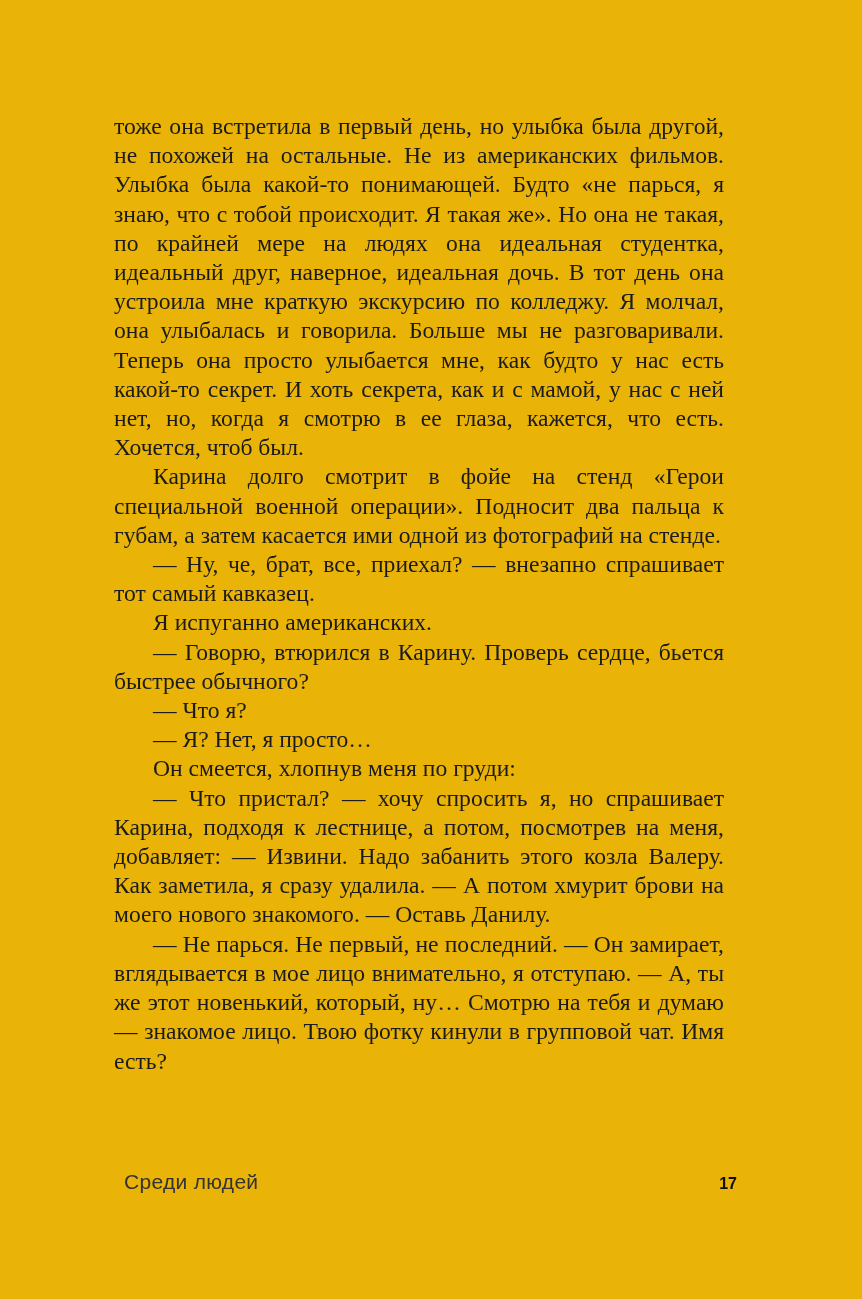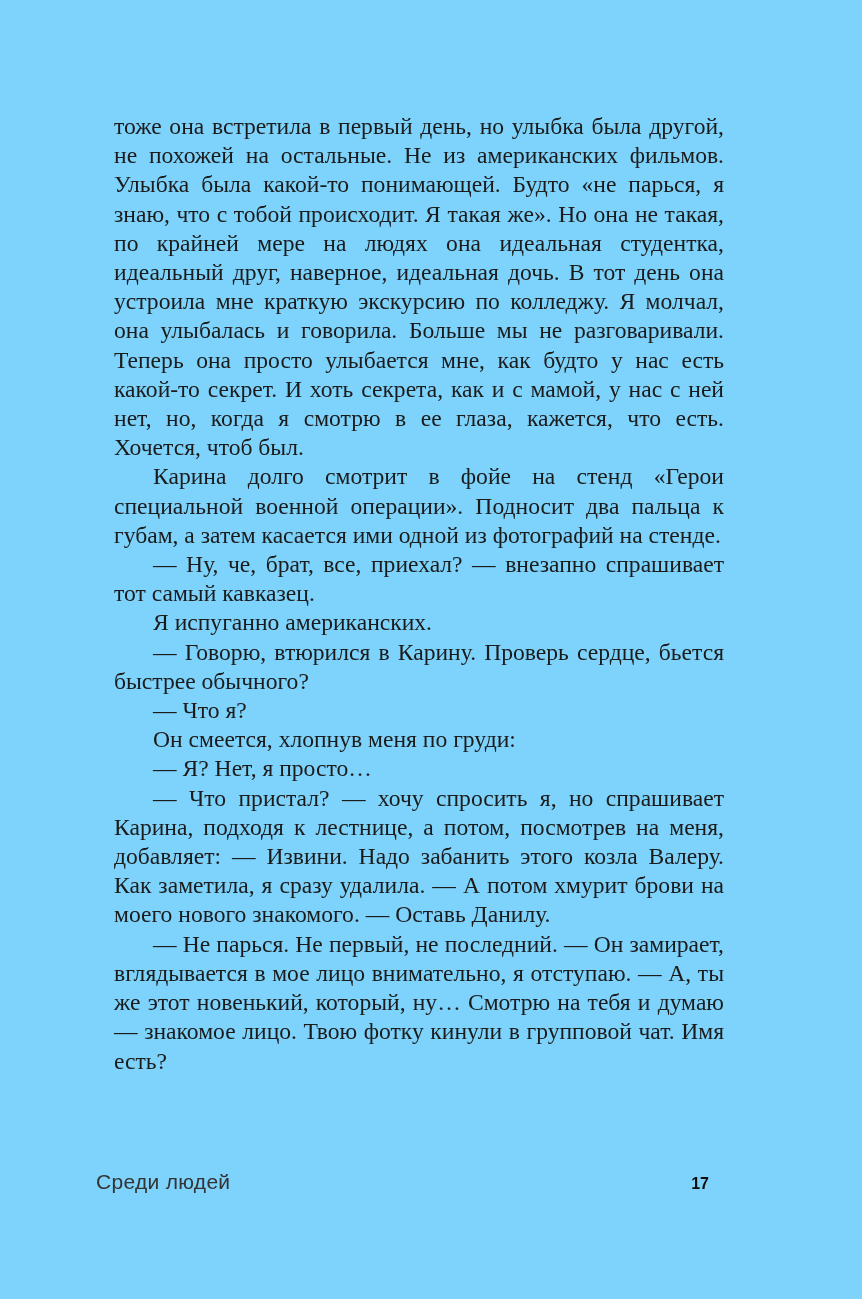--- a/index.html
+++ b/index.html
@@ -4,21 +4,21 @@
 <style>
   html, body {
     margin: 0;
     padding: 0;
     background: #ffffff;
   }
   .page {
     position: relative;
     width: 862px;
     height: 1299px;
-    background: #7dd3fc;
+    background: #eab308;
     overflow: hidden;
   }
   .text-column {
     position: absolute;
     left: 114px;
     top: 112px;
     width: 610px;
     font-family: "Liberation Serif", "DejaVu Serif", serif;
     font-size: 23.6px;
     line-height: 29.2px;
@@ -30,21 +30,21 @@
   .text-column p {
     margin: 0;
     padding: 0;
     text-indent: 39px;
   }
   .text-column p:first-child {
     text-indent: 0;
   }
   .page-footer {
     position: absolute;
-    left: 96px;
+    left: 124px;
     top: 1170px;
     width: 613px;
     display: flex;
     justify-content: space-between;
     align-items: baseline;
     font-family: "Liberation Sans", "DejaVu Sans", sans-serif;
   }
   .running-title {
     font-size: 21px;
     font-weight: 300;
@@ -62,22 +62,22 @@
 
 <div class="page">
 
   <main class="text-column">
       <p>тоже она встретила в первый день, но улыбка была другой, не похожей на остальные. Не из американских фильмов. Улыбка была какой-то понимающей. Будто «не парься, я знаю, что с тобой происходит. Я такая же». Но она не такая, по крайней мере на людях она идеальная студентка, идеальный друг, наверное, идеальная дочь. В тот день она устроила мне краткую экскурсию по колледжу. Я молчал, она улыбалась и говорила. Больше мы не разговаривали. Теперь она просто улыбается мне, как будто у нас есть какой-то секрет. И хоть секрета, как и с мамой, у нас с ней нет, но, когда я смотрю в ее глаза, кажется, что есть. Хочется, чтоб был.</p>
       <p>Карина долго смотрит в фойе на стенд «Герои специальной военной операции». Подносит два пальца к губам, а затем касается ими одной из фотографий на стенде.</p>
       <p>— Ну, че, брат, все, приехал? — внезапно спрашивает тот самый кавказец.</p>
       <p>Я испуганно американских.</p>
       <p>— Говорю, втюрился в Карину. Проверь сердце, бьется быстрее обычного?</p>
       <p>— Что я?</p>
+      <p>— Я? Нет, я просто…</p>
       <p>Он смеется, хлопнув меня по груди:</p>
-      <p>— Я? Нет, я просто…</p>
       <p>— Что пристал? — хочу спросить я, но спрашивает Карина, подходя к лестнице, а потом, посмотрев на меня, добавляет: — Извини. Надо забанить этого козла Валеру. Как заметила, я сразу удалила. — А потом хмурит брови на моего нового знакомого. — Оставь Данилу.</p>
       <p>— Не парься. Не первый, не последний. — Он замирает, вглядывается в мое лицо внимательно, я отступаю. — А, ты же этот новенький, который, ну… Смотрю на тебя и думаю — знакомое лицо. Твою фотку кинули в групповой чат. Имя есть?</p>
     </main>
 
   <footer class="page-footer">
     <span class="running-title">Среди людей</span>
     <span class="page-number">17</span>
   </footer>
 
 </div>

